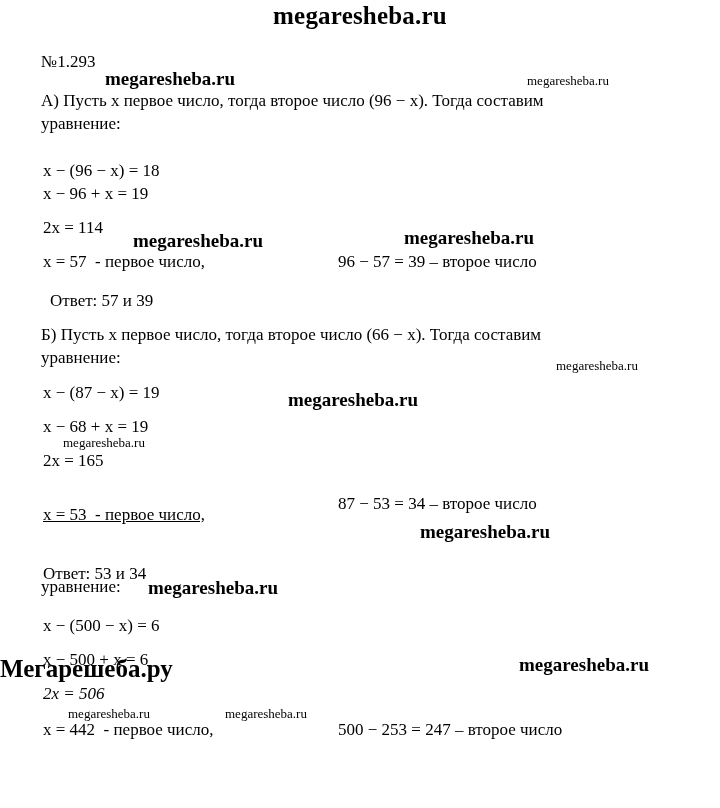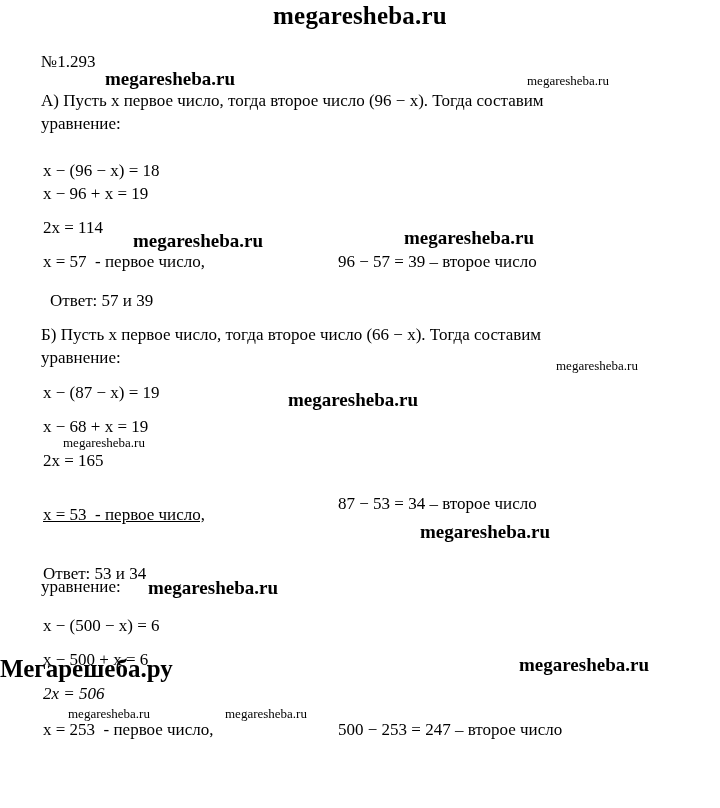--- a/index.html
+++ b/index.html
@@ -101,21 +101,21 @@
   <div class="body-text math" style="left:43px; top:416px;">x − 68 + x = 19</div>
   <div class="body-text math" style="left:43px; top:450px;">2x = 165</div>
   <div class="body-text math" style="left:43px; top:504px;text-decoration:underline;">x = 53  - первое число,</div>
   <div class="body-text math" style="left:338px; top:493px;">87 − 53 = 34 – второе число</div>
   <div class="body-text" style="left:43px; top:519px;margin-top:44px;">Ответ: 53 и 34</div>
 
   <div class="body-text" style="left:41px; top:576px;">уравнение:</div>
   <div class="body-text math" style="left:43px; top:615px;">x − (500 − x) = 6</div>
   <div class="body-text math" style="left:43px; top:649px;">x − 500 + x = 6</div>
   <div class="body-text math" style="left:43px; top:683px;font-style:italic;">2x = 506</div>
-  <div class="body-text math" style="left:43px; top:719px;">x = 253  - первое число,</div>
+  <div class="body-text math" style="left:43px; top:719px;">x = 442  - первое число,</div>
   <div class="body-text math" style="left:338px; top:719px;text-align:right;">500 − 253 = 247 – второе число</div>
 
   <div class="site-footer">Мегарешеба.ру</div>
 
   <div id="watermark-layer">
       <div class="wm bold" style="left: 105px; top: 68px; font-size: 19px;">megaresheba.ru</div>
       <div class="wm small" style="left: 527px; top: 73px; font-size: 13px;">megaresheba.ru</div>
       <div class="wm bold" style="left: 133px; top: 230px; font-size: 19px;">megaresheba.ru</div>
       <div class="wm bold" style="left: 404px; top: 227px; font-size: 19px;">megaresheba.ru</div>
       <div class="wm small" style="left: 556px; top: 358px; font-size: 13px;">megaresheba.ru</div>

